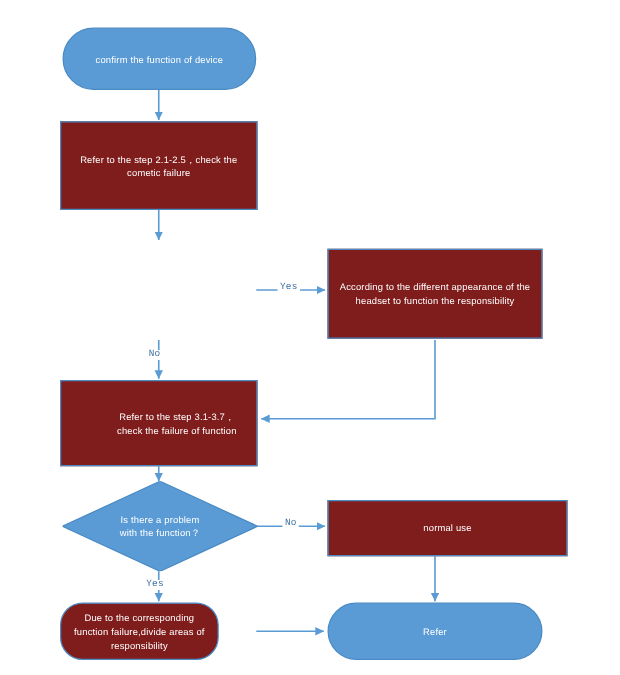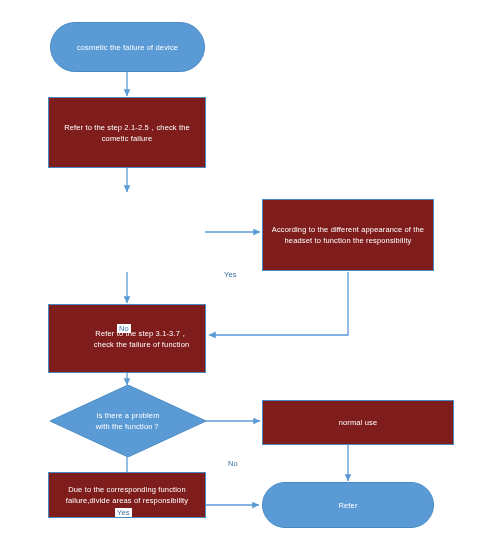--- a/index.html
+++ b/index.html
@@ -58,22 +58,21 @@
     padding: 0 42px;
     box-sizing: border-box;
   }
   .edge-label {
     position: absolute;
     font-size: 7.5px;
     color: #3f6f9f;
     background: #ffffff;
     padding: 0 2px;
     letter-spacing: 0.15px;
-    font-family: Liberation Sans, sans-serif;
-    margin-top: 44px;
+    font-family: Liberation Mono, monospace;
   }
   svg.connectors {
     position: absolute;
     left: 0;
     top: 0;
     width: 496px;
     height: 540px;
     pointer-events: none;
   }
 </style>
@@ -104,21 +103,21 @@
     <path d="M205,421 L260,421" stroke="#5B9BD5" stroke-width="1.3" fill="none" marker-end="url(#arrow)"></path>
 
     <path d="M127,457 L127,481" stroke="#5B9BD5" stroke-width="1.3" fill="none" marker-end="url(#arrow)"></path>
 
     <path d="M348,445 L348,481" stroke="#5B9BD5" stroke-width="1.3" fill="none" marker-end="url(#arrow)"></path>
 
     <path d="M205,505 L259,505" stroke="#5B9BD5" stroke-width="1.3" fill="none" marker-end="url(#arrow)"></path>
   </svg>
 
   <div class="node terminator" style="left:50px; top:22px; width:155px; height:50px;">
-    <span>cosmetic the failure of device</span>
+    <span>confirm the function of device</span>
   </div>
 
   <div class="node rect" style="left:48px; top:97px; width:158px; height:71px;">
     <span>Refer to the step 2.1-2.5，check the cometic failure</span>
   </div>
 
 
   <div class="node rect" style="left:262px; top:199px; width:172px; height:72px;">
     <span>According to the different appearance of the headset to function the responsibility</span>
   </div>
@@ -131,21 +130,21 @@
     <svg class="diamond-shape" viewBox="0 0 156 72" preserveAspectRatio="none">
       <polygon points="78,0 156,36 78,72 0,36" fill="#5B9BD5" stroke="#4A8AC4" stroke-width="1"></polygon>
     </svg>
     <div class="diamond-label">Is there a problem with the function？</div>
   </div>
 
   <div class="node rect" style="left:262px; top:400px; width:192px; height:45px;">
     <span>normal use</span>
   </div>
 
-  <div class="node rect" style="left:48px; top:472px; width:158px; height:46px;">
+  <div class="node rect" style="left:48px; top:482px; width:127px; height:46px;border-radius:18px;">
     <span>Due to the corresponding function failure,divide areas of responsibility</span>
   </div>
 
   <div class="node terminator" style="left:262px; top:482px; width:172px; height:46px;">
     <span>Refer</span>
   </div>
 
   <div class="edge-label" style="left:222px; top:226px;">Yes</div>
   <div class="edge-label" style="left:117px; top:280px;">No</div>
   <div class="edge-label" style="left:226px; top:415px;">No</div>

